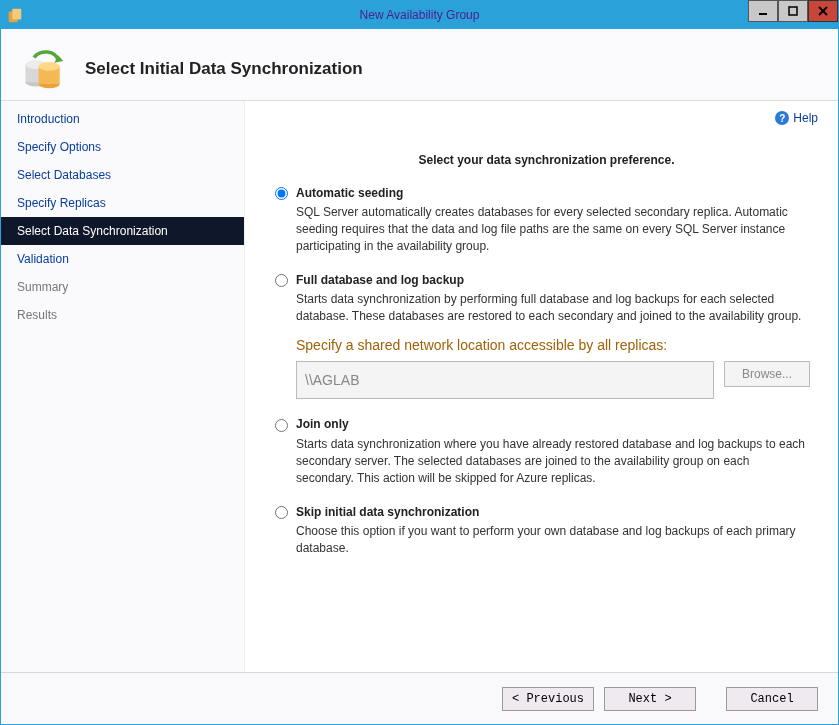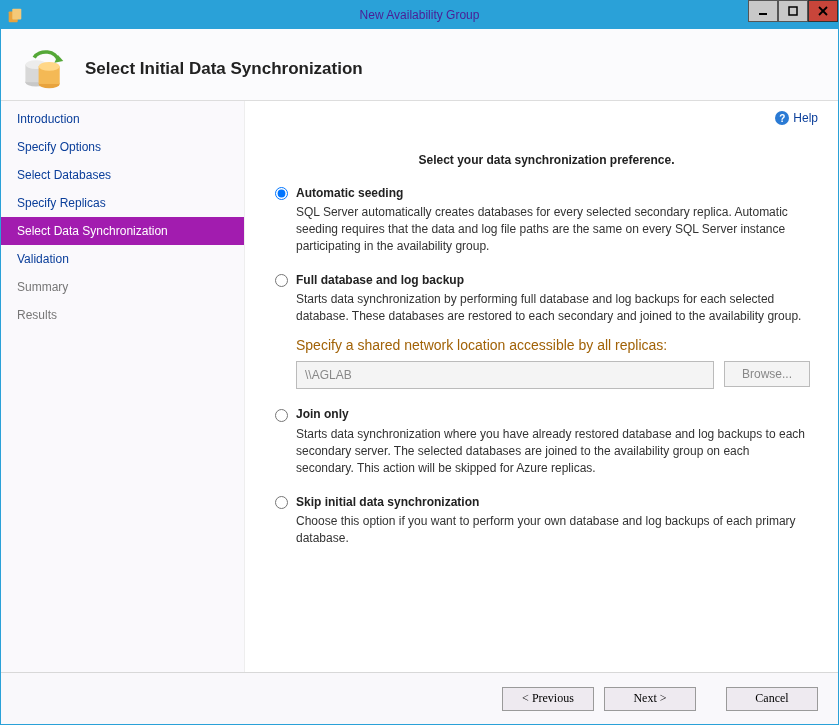--- a/index.html
+++ b/index.html
@@ -93,21 +93,21 @@
       border-right: 1px solid #eee;
     }
     .nav-item {
       padding: 5px 16px;
       color: #0a3e9a;
       font-size: 12px;
       cursor: pointer;
       line-height: 18px;
     }
     .nav-item.active {
-      background: #a21caf;
+      background: #0f172a;
       color: #fff;
     }
     .nav-item.disabled {
       color: #777;
       cursor: default;
     }
     .content {
       flex: 1;
       padding: 14px 20px 0 30px;
       position: relative;
@@ -175,26 +175,26 @@
       color: #a16207;
     }
     .path-row {
       margin-left: 21px;
       margin-top: 8px;
       display: flex;
       gap: 10px;
     }
     .path-input {
       flex: 1;
-      height: 28px;
+      height: 38px;
       border: 1px solid #bbb;
       background: #f4f4f4;
       color: #888;
       padding: 0 8px;
-      font-size: 12px;
+      font-size: 14px;
       font-family: inherit;
     }
     .browse-btn {
       width: 86px;
       height: 26px;
       border: 1px solid #bbb;
       background: #f4f4f4;
       color: #888;
       font-size: 12px;
       font-family: Liberation Sans, sans-serif;
@@ -208,21 +208,21 @@
       padding-right: 20px;
       gap: 10px;
       background: #f9f8fb;
     }
     .footer-btn {
       width: 92px;
       height: 24px;
       border: 1px solid #9a9a9a;
       background: #eeeaf0;
       font-size: 12px;
-      font-family: Liberation Serif, serif;
+      font-family: Liberation Mono, monospace;
       cursor: pointer;
     }
     .footer-gap {
       width: 10px;
     }
   </style>
 </head>
 <body>
 
 <div class="window">

